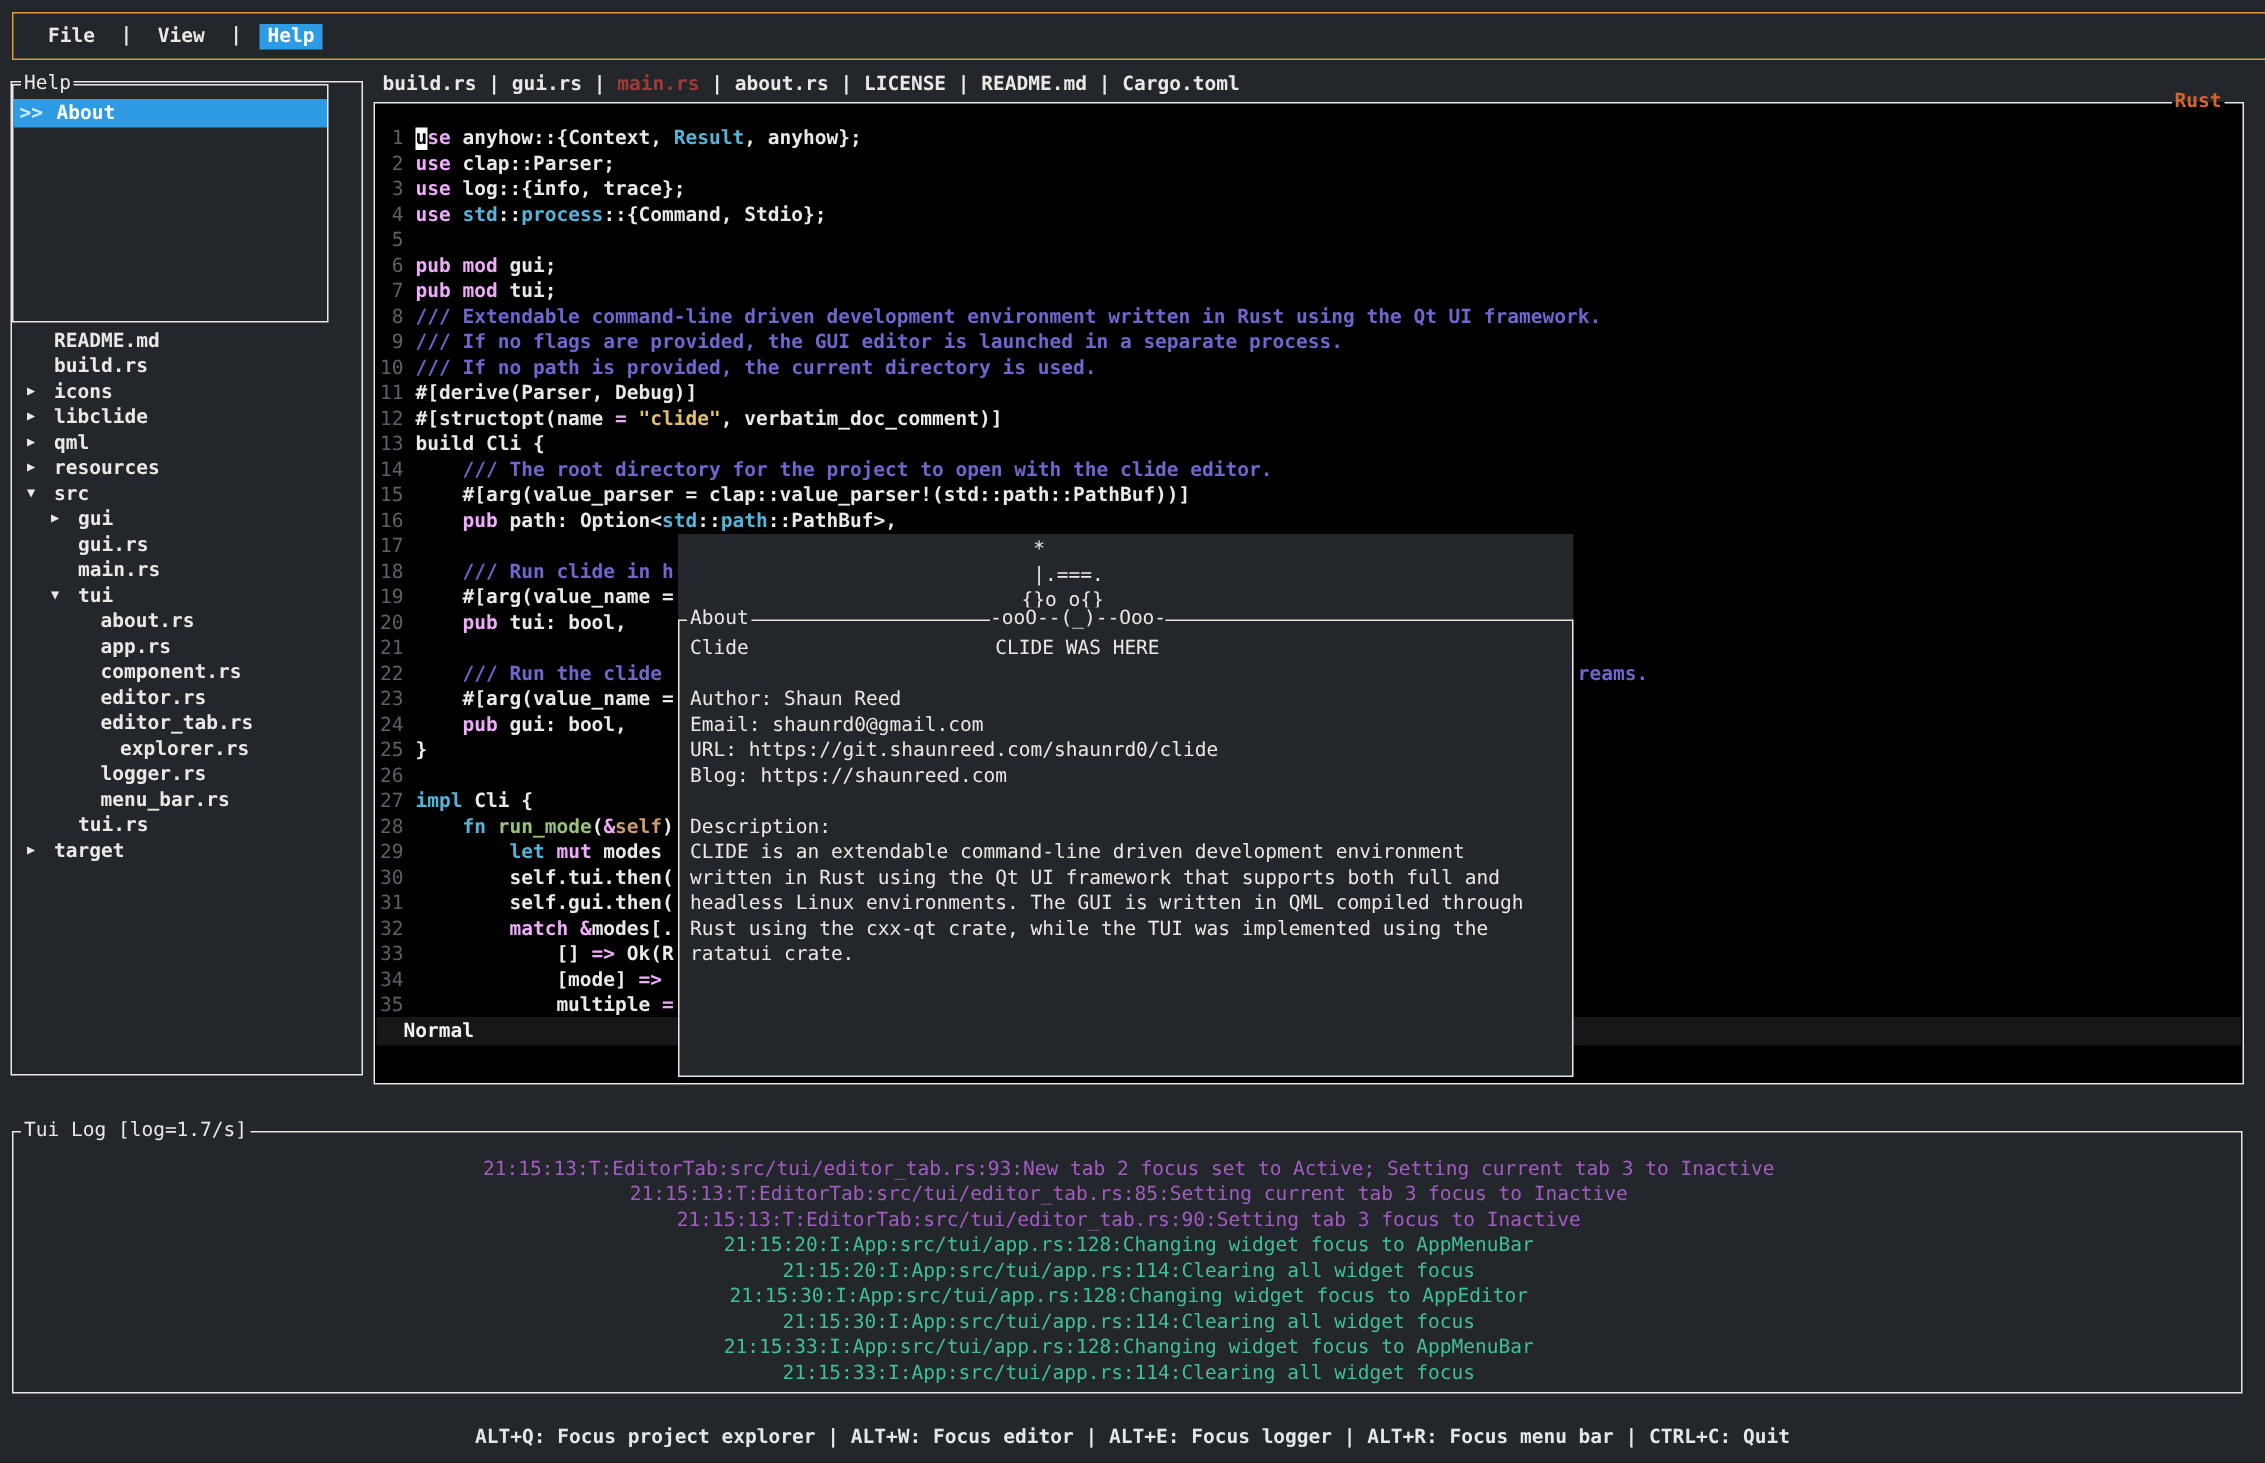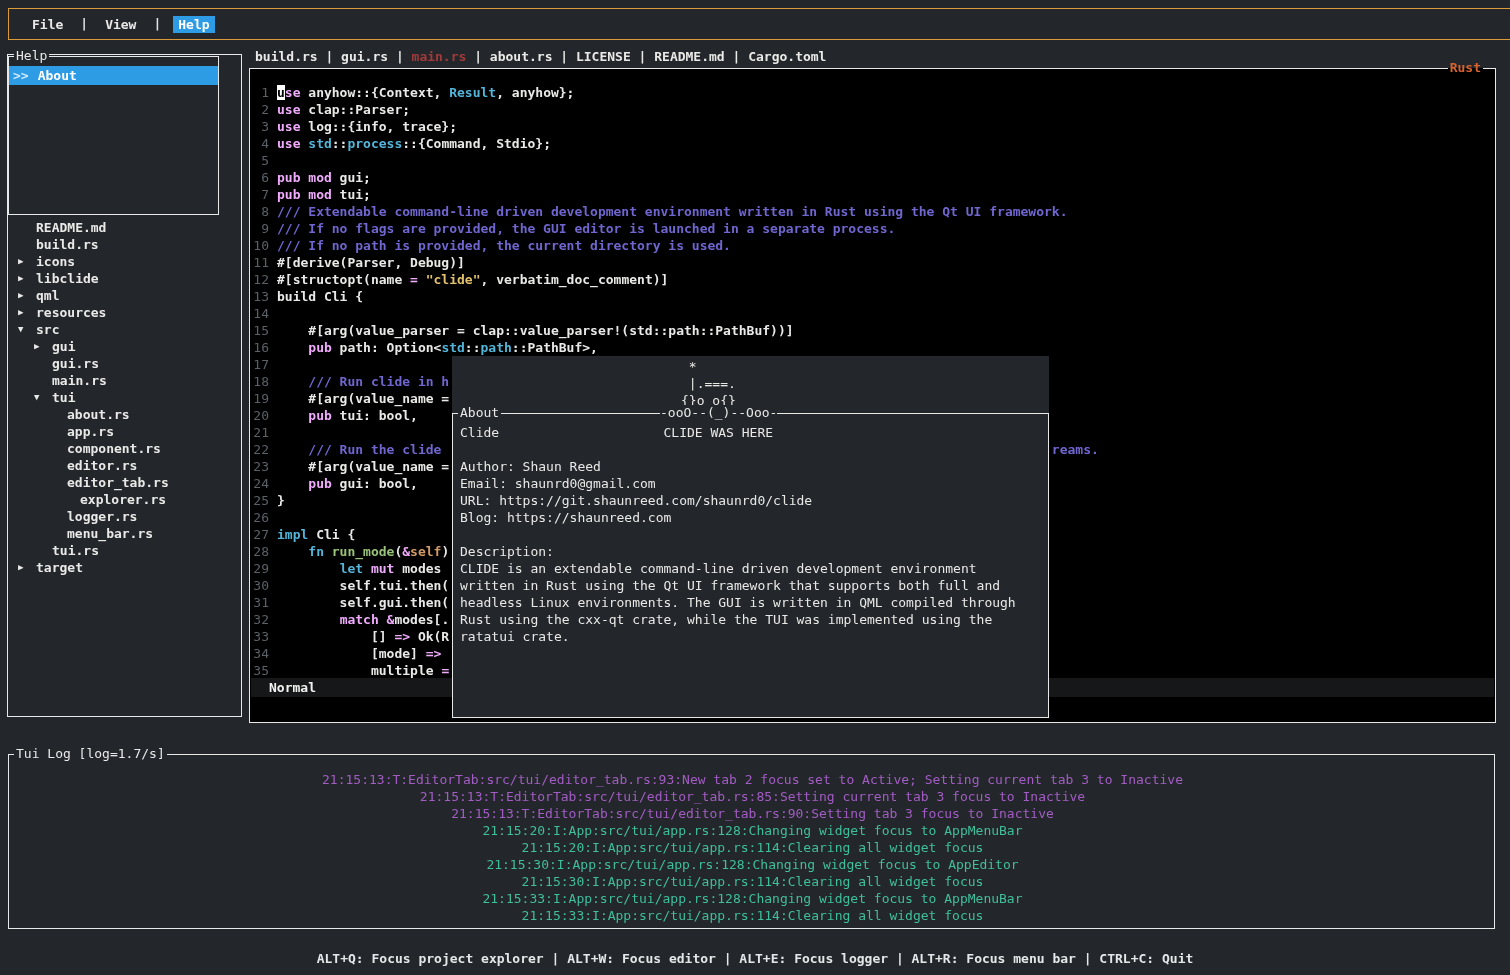--- a/index.html
+++ b/index.html
@@ -218,20 +218,21 @@
         <div class="code-line">
           <span class="gutter">12</span>
           <span class="code-text"><span class="tok-pl">#[structopt(name </span><span class="tok-kw">= </span><span class="tok-str">"clide"</span><span class="tok-pl">, verbatim_doc_comment)]</span></span>
         </div>
         <div class="code-line">
           <span class="gutter">13</span>
           <span class="code-text"><span class="tok-pl">build Cli {</span></span>
         </div>
         <div class="code-line">
           <span class="gutter">14</span>
+          <span class="code-text"><span class="tok-cm">    /// The root directory for the project to open with the clide editor.</span></span>
         </div>
         <div class="code-line">
           <span class="gutter">15</span>
           <span class="code-text"><span class="tok-pl">    #[arg(value_parser = clap::value_parser!(std::path::PathBuf))]</span></span>
         </div>
         <div class="code-line">
           <span class="gutter">16</span>
           <span class="code-text"><span class="tok-pl">    </span><span class="tok-kw">pub</span><span class="tok-pl"> path: Option&lt;</span><span class="tok-ty">std</span><span class="tok-pl">::</span><span class="tok-ty">path</span><span class="tok-pl">::PathBuf&gt;,</span></span>
         </div>
         <div class="code-line">

